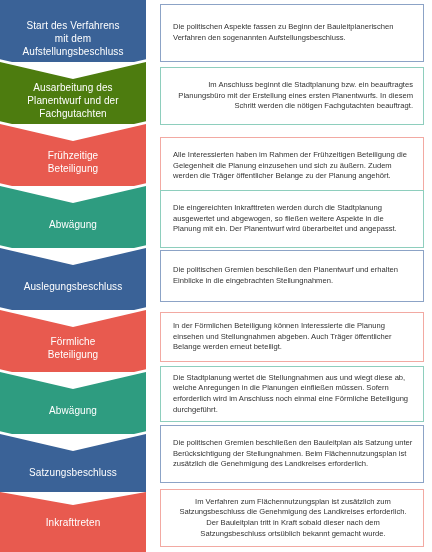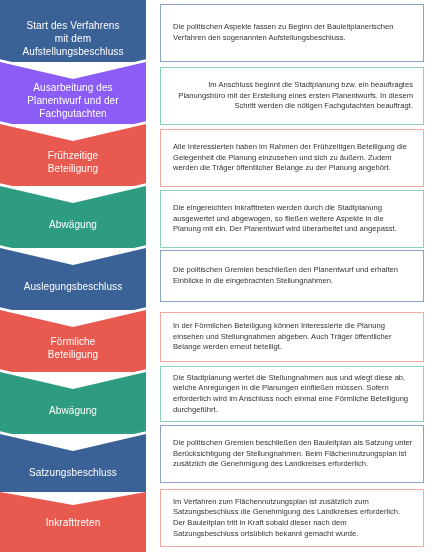--- a/index.html
+++ b/index.html
@@ -75,35 +75,35 @@
 
 <div id="diagram" style="background: rgb(255, 255, 255);">
     <div class="chevron" style="top: 0px; height: 76px; background: rgb(58, 98, 151);">
       <div class="chevron-label" style="color: rgb(255, 255, 255);">Start des Verfahrens
 mit dem
 Aufstellungsbeschluss</div>
     </div>
     <div class="card" style="top: 4px; height: 58px; border-color: rgb(140, 163, 198);">
       <div class="card-text" style="color: rgb(51, 51, 51);">Die politischen Aspekte fassen zu Beginn der Bauleitplanerischen Verfahren den sogenannten Aufstellungsbeschluss.</div>
     </div>
-    <div class="chevron" style="top: 62px; height: 76px; background: #8b5cf6;">
+    <div class="chevron" style="top: 62px; height: 76px; background: #4d7c0f;">
       <div class="chevron-label" style="color: rgb(255, 255, 255);">Ausarbeitung des
 Planentwurf und der
 Fachgutachten</div>
     </div>
     <div class="chevron-notch" style="top: 62px; height: 17px; background: rgb(255, 255, 255);"></div>
     <div class="card" style="top: 67px; height: 58px; border-color: rgb(142, 206, 189); text-align: right;">
       <div class="card-text" style="color: rgb(51, 51, 51);">Im Anschluss beginnt die Stadtplanung bzw. ein beauftragtes Planungsbüro mit der Erstellung eines ersten Planentwurfs. In diesem Schritt werden die nötigen Fachgutachten beauftragt.</div>
     </div>
     <div class="chevron" style="top: 124px; height: 76px; background: rgb(232, 90, 79);">
       <div class="chevron-label" style="color: rgb(255, 255, 255);">Frühzeitige
 Beteiligung</div>
     </div>
     <div class="chevron-notch" style="top: 124px; height: 17px; background: rgb(255, 255, 255);"></div>
-    <div class="card" style="top: 129px; height: 58px; border-color: rgb(242, 169, 162);">
+    <div class="card" style="top: 137px; height: 58px; border-color: rgb(242, 169, 162);">
       <div class="card-text" style="color: rgb(51, 51, 51);">Alle Interessierten haben im Rahmen der Frühzeitigen Beteiligung die Gelegenheit die Planung einzusehen und sich zu äußern. Zudem werden die Träger öffentlicher Belange zu der Planung angehört.</div>
     </div>
     <div class="chevron" style="top: 186px; height: 76px; background: rgb(46, 156, 128);">
       <div class="chevron-label" style="color: rgb(255, 255, 255);">Abwägung</div>
     </div>
     <div class="chevron-notch" style="top: 186px; height: 17px; background: rgb(255, 255, 255);"></div>
     <div class="card" style="top: 190px; height: 58px; border-color: rgb(142, 206, 189);">
       <div class="card-text" style="color: rgb(51, 51, 51);">Die eingereichten Inkrafttreten werden durch die Stadtplanung ausgewertet und abgewogen, so fließen weitere Aspekte in die Planung mit ein. Der Planentwurf wird überarbeitet und angepasst.</div>
     </div>
     <div class="chevron" style="top: 248px; height: 76px; background: rgb(58, 98, 151);">
@@ -133,16 +133,16 @@
     </div>
     <div class="chevron-notch" style="top: 434px; height: 17px; background: rgb(255, 255, 255);"></div>
     <div class="card" style="top: 425px; height: 58px; border-color: rgb(140, 163, 198);">
       <div class="card-text" style="color: rgb(51, 51, 51);">Die politischen Gremien beschließen den Bauleitplan als Satzung unter Berücksichtigung der Stellungnahmen. Beim Flächennutzungsplan ist zusätzlich die Genehmigung des Landkreises erforderlich.</div>
     </div>
     <div class="chevron flat-bottom" style="top: 492px; height: 60px; background: rgb(232, 90, 79);">
       <div class="chevron-label" style="color: rgb(255, 255, 255);">Inkrafttreten</div>
     </div>
     <div class="chevron-notch" style="top: 492px; height: 13px; background: rgb(255, 255, 255);"></div>
     <div class="card" style="top: 489px; height: 58px; border-color: rgb(242, 169, 162);">
-      <div class="card-text" style="color: rgb(51, 51, 51);">Im Verfahren zum Flächennutzungsplan ist zusätzlich zum Satzungsbeschluss die Genehmigung des Landkreises erforderlich.
+      <div class="card-text" style="color: rgb(51, 51, 51); text-align: center;">Im Verfahren zum Flächennutzungsplan ist zusätzlich zum Satzungsbeschluss die Genehmigung des Landkreises erforderlich.
 Der Bauleitplan tritt in Kraft sobald dieser nach dem Satzungsbeschluss ortsüblich bekannt gemacht wurde.</div>
     </div>
   </div>
 
 </body></html>

